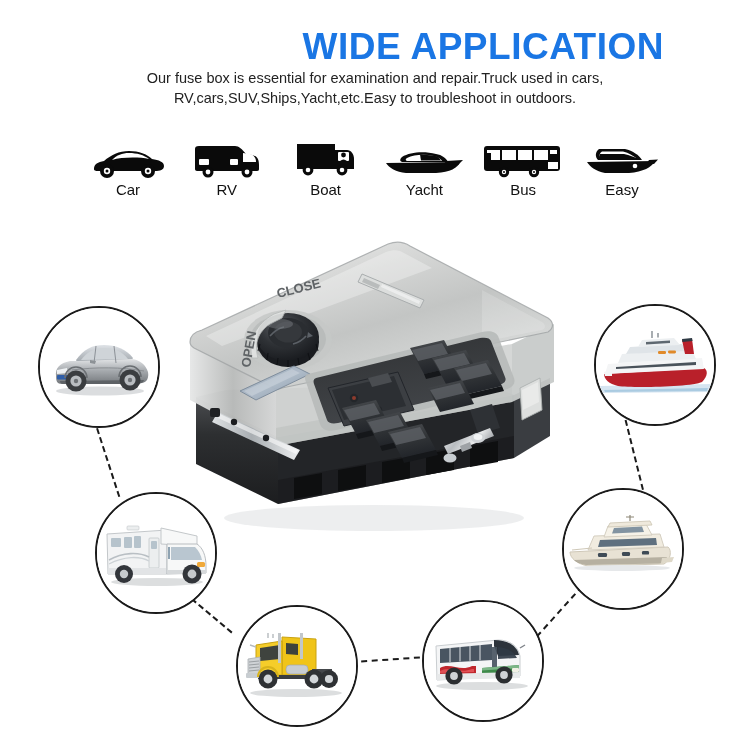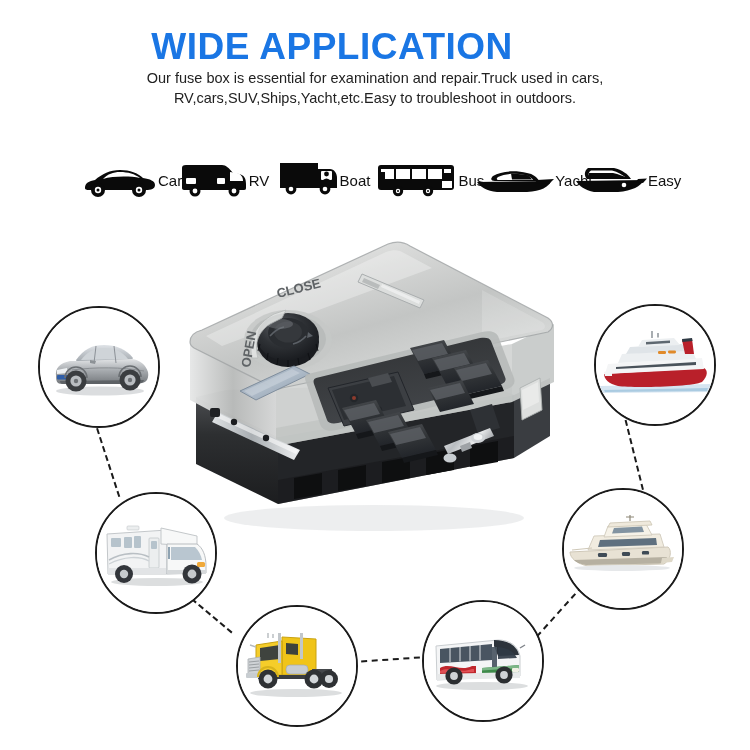--- a/index.html
+++ b/index.html
@@ -11,21 +11,21 @@
     font-family: "Liberation Sans", sans-serif;
     overflow: hidden;
     position: relative;
   }
   .page { position: relative; width: 750px; height: 750px; background: #fff; }
 
   
   .headline {
     position: absolute;
     top: 26px; left: 0; width: 664px;
-    text-align: center;
+    text-align: right;
     font-size: 37px;
     font-weight: bold;
     letter-spacing: 0.5px;
     color: #1a76e4;
     font-family: "Liberation Sans", sans-serif;
   }
   .subcopy {
     position: absolute;
     top: 68px; left: 50%;
     transform: translateX(-50%);
@@ -41,21 +41,21 @@
     position: absolute;
     top: 136px; left: 80px;
     width: 590px; height: 62px;
     display: flex;
     justify-content: space-between;
     align-items: flex-end;
   }
   .iconcell {
     width: 96px;
     display: flex;
-    flex-direction: row;
+    flex-direction: column;
     align-items: center;
   }
   .iconcell .glyph { height: 38px; display:flex; align-items:flex-end; justify-content:center; }
   .iconcell .cap {
     font-size: 15px;
     color: #111;
     margin-top: 2px;
     line-height: 17px;
   }
 
@@ -130,20 +130,33 @@
           <rect x="43" y="11" width="11" height="9" fill="#ffffff" rx="1"></rect>
           <circle cx="48.5" cy="14" r="2.4" fill="#0a0a0a"></circle>
           <path fill="#0a0a0a" d="M45 20 q3.5 -3 7 0 z"></path>
           <circle cx="13" cy="29" r="5.4" fill="#0a0a0a"></circle>
           <circle cx="13" cy="29" r="2.3" fill="#ffffff"></circle>
           <circle cx="47" cy="29" r="5.4" fill="#0a0a0a"></circle>
           <circle cx="47" cy="29" r="2.3" fill="#ffffff"></circle>
         </svg>
       </div>
       <div class="cap">Boat</div>
+    </div>
+
+    <div class="iconcell">
+      <div class="glyph">
+        <svg width="80" height="30" viewBox="0 0 80 30">
+          <path fill="#0a0a0a" d="M18 8 C26 3 40 2 52 5 C58 6 62 9 64 13 L20 13 C16 13 15 11 18 8 Z"></path>
+          <path fill="#ffffff" d="M23 9 C30 5.5 41 5 50 7 C54 8 57 10 58 12 L24 12 C21.5 12 21 10.5 23 9 Z"></path>
+          <path fill="#0a0a0a" d="M36 5.5 L50 6.5 C53 7.3 55.5 9 57 11.6 L37 11.6 Z"></path>
+          <path fill="#0a0a0a" d="M2 14 L76 13 C74 19 66 23 52 24 L22 24 C12 23 5 19 2 14 Z"></path>
+          <path fill="#0a0a0a" d="M62 12 L79 11 L74 16 L60 15 Z"></path>
+        </svg>
+      </div>
+      <div class="cap">Yacht</div>
     </div>
 
     <div class="iconcell">
       <div class="glyph">
         <svg width="82" height="36" viewBox="0 0 82 36">
           <rect x="2" y="3" width="76" height="25" rx="3" fill="#0a0a0a"></rect>
           <rect x="5" y="7" width="13" height="10" fill="#ffffff"></rect>
           <rect x="20" y="7" width="14" height="10" fill="#ffffff"></rect>
           <rect x="36" y="7" width="14" height="10" fill="#ffffff"></rect>
           <rect x="52" y="7" width="14" height="10" fill="#ffffff"></rect>
@@ -156,33 +169,20 @@
           <circle cx="52" cy="29" r="5.2" fill="#0a0a0a"></circle>
           <circle cx="52" cy="29" r="2.2" fill="#ffffff"></circle>
           <circle cx="52" cy="29" r="1" fill="#0a0a0a"></circle>
         </svg>
       </div>
       <div class="cap">Bus</div>
     </div>
 
     <div class="iconcell">
       <div class="glyph">
-        <svg width="80" height="30" viewBox="0 0 80 30">
-          <path fill="#0a0a0a" d="M18 8 C26 3 40 2 52 5 C58 6 62 9 64 13 L20 13 C16 13 15 11 18 8 Z"></path>
-          <path fill="#ffffff" d="M23 9 C30 5.5 41 5 50 7 C54 8 57 10 58 12 L24 12 C21.5 12 21 10.5 23 9 Z"></path>
-          <path fill="#0a0a0a" d="M36 5.5 L50 6.5 C53 7.3 55.5 9 57 11.6 L37 11.6 Z"></path>
-          <path fill="#0a0a0a" d="M2 14 L76 13 C74 19 66 23 52 24 L22 24 C12 23 5 19 2 14 Z"></path>
-          <path fill="#0a0a0a" d="M62 12 L79 11 L74 16 L60 15 Z"></path>
-        </svg>
-      </div>
-      <div class="cap">Yacht</div>
-    </div>
-
-    <div class="iconcell">
-      <div class="glyph">
         <svg width="74" height="34" viewBox="0 0 74 34">
           <path fill="#0a0a0a" d="M14 4 L40 4 C48 6 54 10 57 15 L13 15 C10 12 10 7 14 4 Z"></path>
           <path fill="#ffffff" d="M17 6.5 L38 6.5 C44 8 48 10.5 51 13 L15.5 13 C14 10 14.5 8 17 6.5 Z"></path>
           <path fill="#0a0a0a" d="M15 9 L39 9 C45 10.5 49 12 52 13.4 L15 13.4 Z"></path>
           <path fill="#0a0a0a" d="M2 17 L70 16 C67 22 58 27 44 28 L20 28 C11 26 5 22 2 17 Z"></path>
           <circle cx="50" cy="21" r="2.3" fill="#ffffff"></circle>
           <path fill="#0a0a0a" d="M64 15 L73 14.5 L69 19 L62 18 Z"></path>
         </svg>
       </div>
       <div class="cap">Easy</div>

